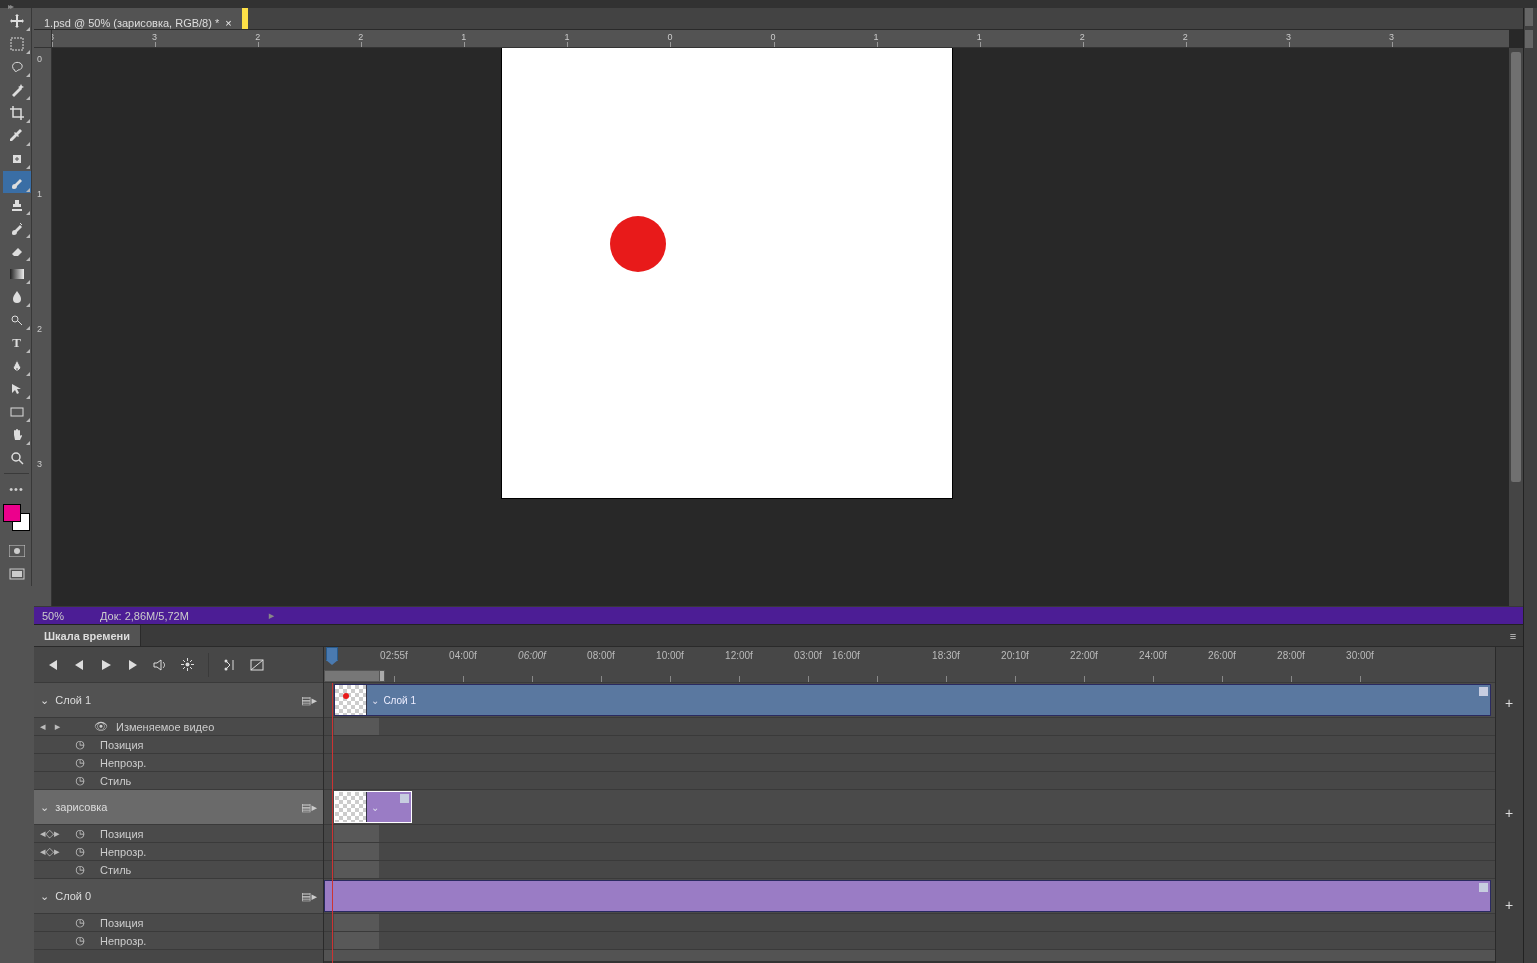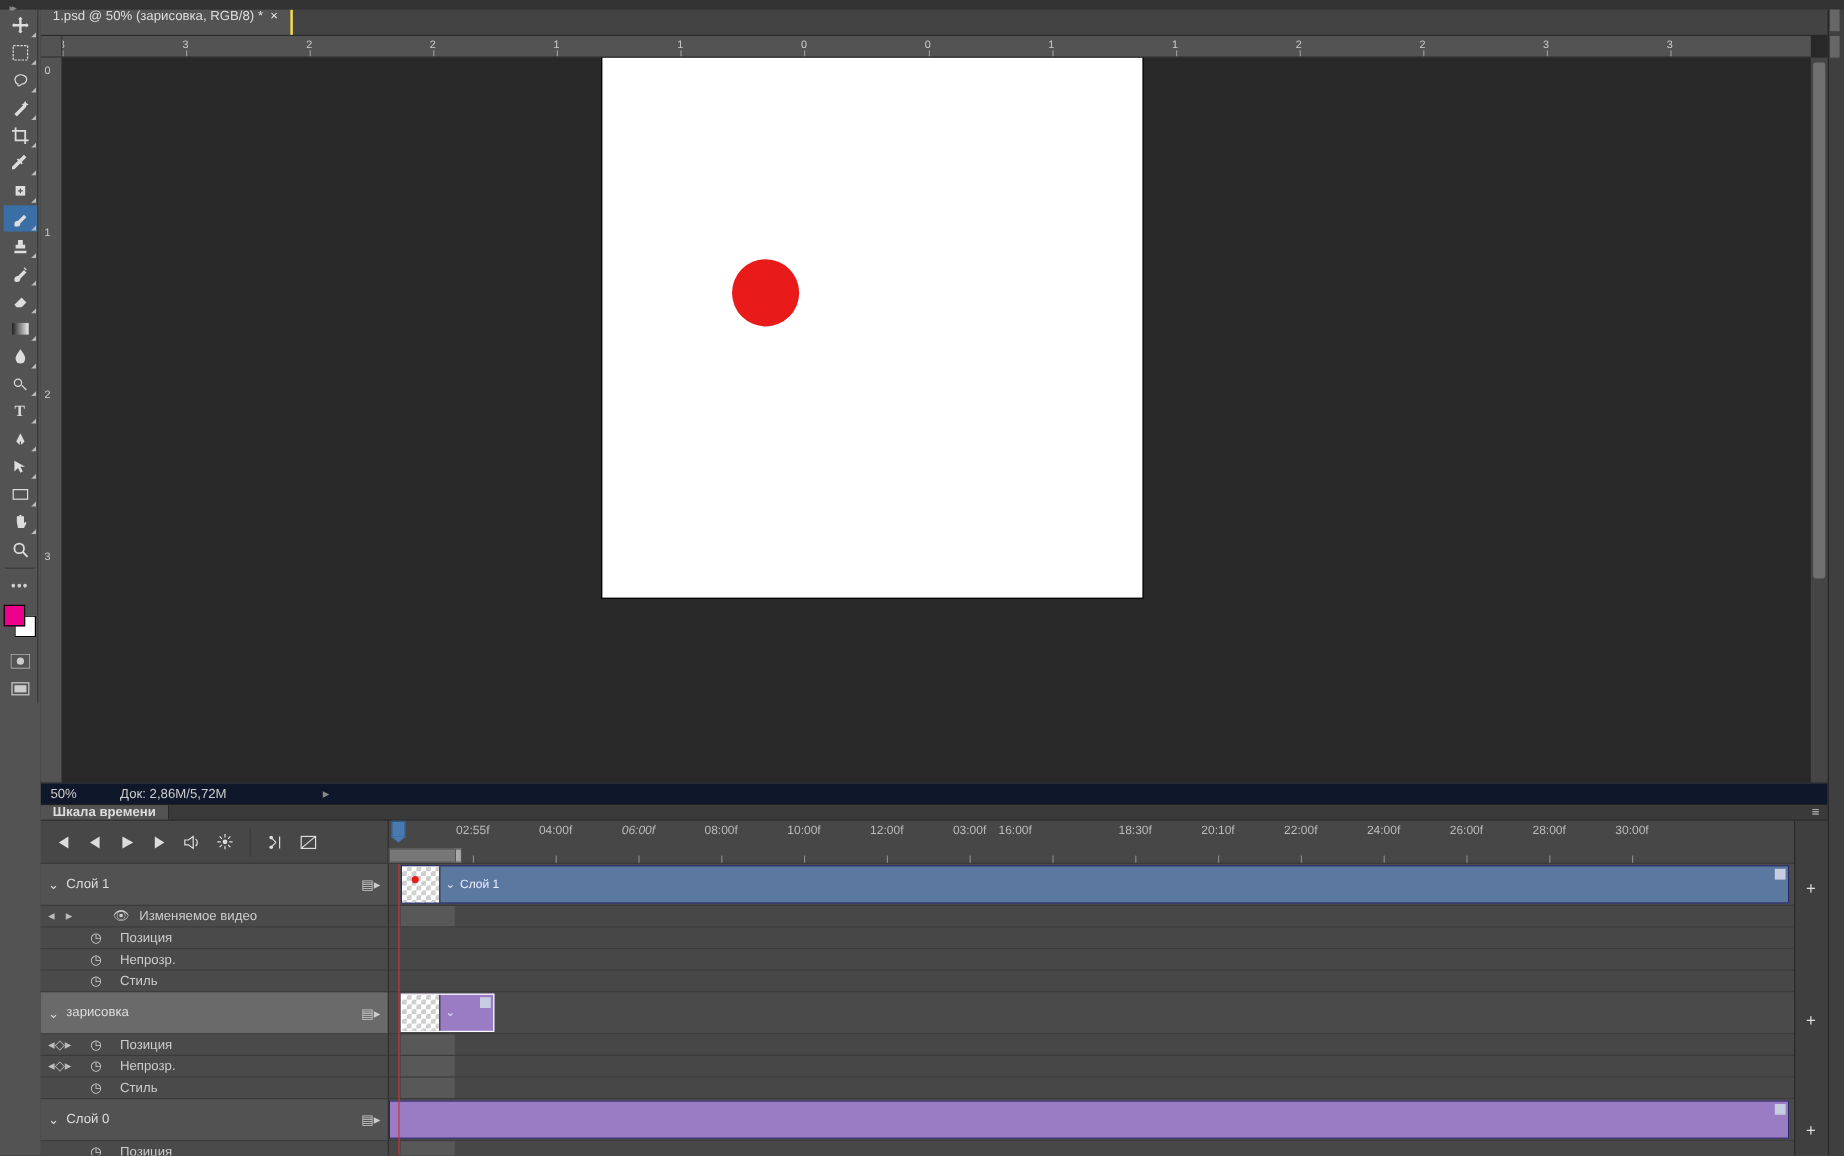--- a/index.html
+++ b/index.html
@@ -21,39 +21,39 @@
 .tool.active { background:#3a6ea5; }
 .tool .tri { position:absolute; right:1px; bottom:1px; width:0; height:0; border-left:4px solid transparent; border-bottom:4px solid #bbb; }
 .tool svg { pointer-events:none; }
 .swatches { width:28px; height:32px; position:relative; margin:4px auto; }
 .swatch-b { position:absolute; left:9px; top:9px; width:18px; height:18px; background:#fff; border:1px solid #000; }
 .swatch-f { position:absolute; left:0; top:0; width:18px; height:18px; background:#ec008c; border:1px solid #000; }
 .mini-tool { width:28px; height:22px; display:flex; align-items:center; justify-content:center; margin:0 auto 1px; }
 
 
 .tabbar { height:22px; background:#434343; display:flex; align-items:stretch; border-bottom:1px solid #2a2a2a; }
-.doc-tab { background:#535353; padding:0 10px; display:flex; align-items:flex-start; gap:6px; border-right:2px solid #fde047; font-size:11px; color:#ddd; }
+.doc-tab { background:#535353; padding:0 10px; display:flex; align-items:flex-end; gap:6px; border-right:6px solid #fde047; font-size:11px; color:#ddd; }
 .doc-tab .x { color:#eee; font-size:11px; }
 
 
 .editor { flex:1; display:flex; min-height:0; position:relative; background:#282828; }
 .ruler-corner { width:18px; height:18px; background:#535353; border-right:1px solid #333; border-bottom:1px solid #333; position:absolute; left:0; top:0; }
 .h-ruler { position:absolute; left:18px; right:14px; top:0; height:18px; background:#535353; border-bottom:1px solid #333; overflow:hidden; font-size:9px; color:#ccc; }
 .h-ruler span { position:absolute; top:2px; }
 .h-ruler .tick { position:absolute; bottom:0; width:1px; height:5px; background:#999; }
 .v-ruler { position:absolute; top:18px; bottom:0; left:0; width:18px; background:#535353; border-right:1px solid #333; font-size:9px; color:#ccc; }
 .v-ruler span { position:absolute; left:3px; }
 .canvas-vp { position:absolute; left:18px; top:18px; right:14px; bottom:0; overflow:hidden; background:#282828; }
 .paper { position:absolute; background:#fff; box-shadow:0 0 0 1px #000; }
 .red-circle { width:56px; height:56px; border-radius:50%; background:#e81a1a; position:absolute; }
 .v-scroll { position:absolute; right:0; top:18px; bottom:0; width:14px; background:#454545; }
 .v-thumb { position:absolute; left:2px; right:2px; background:#707070; border-radius:2px; }
 
 
-.status { height:18px; background:#0f172a; border-top:1px solid #383838; display:flex; align-items:center; padding:0 8px; gap:36px; font-size:11px; color:#ccc; }
+.status { height:18px; background:#4c1d95; border-top:1px solid #383838; display:flex; align-items:center; padding:0 8px; gap:36px; font-size:11px; color:#ccc; }
 .status .sep { color:#888; margin-left:44px; }
 
 
 .panel { background:#535353; display:flex; flex-direction:column; border-top:1px solid #222; }
 .panel-tabs { height:22px; background:#3a3a3a; display:flex; align-items:stretch; border-bottom:1px solid #2a2a2a; }
 .panel-tab { background:#535353; padding:0 10px; display:flex; align-items:center; font-size:11px; color:#ddd; border-right:1px solid #2a2a2a; font-weight:bold; }
 .panel-menu { margin-left:auto; width:20px; display:flex; align-items:center; justify-content:center; color:#ccc; }
 
 .timeline { display:flex; flex:1; }
 .tl-left { width:290px; background:#474747; border-right:1px solid #2a2a2a; display:flex; flex-direction:column; }
@@ -326,21 +326,21 @@
         <div class="v-thumb" style="top:4px; height:430px;"></div>
       </div>
     </div>
 
     <div class="status">
       <span>50%</span>
       <span>Док: 2,86M/5,72M</span>
       <span class="sep">▸</span>
     </div>
 
-    <div class="panel" style="height:293px;">
+    <div class="panel" style="height:339px;">
       <div class="panel-tabs">
         <div class="panel-tab">
             <span>Шкала времени</span>
           </div>
         <div class="panel-menu">≡</div>
       </div>
 
       <div class="timeline">
 
         <div class="tl-left">

